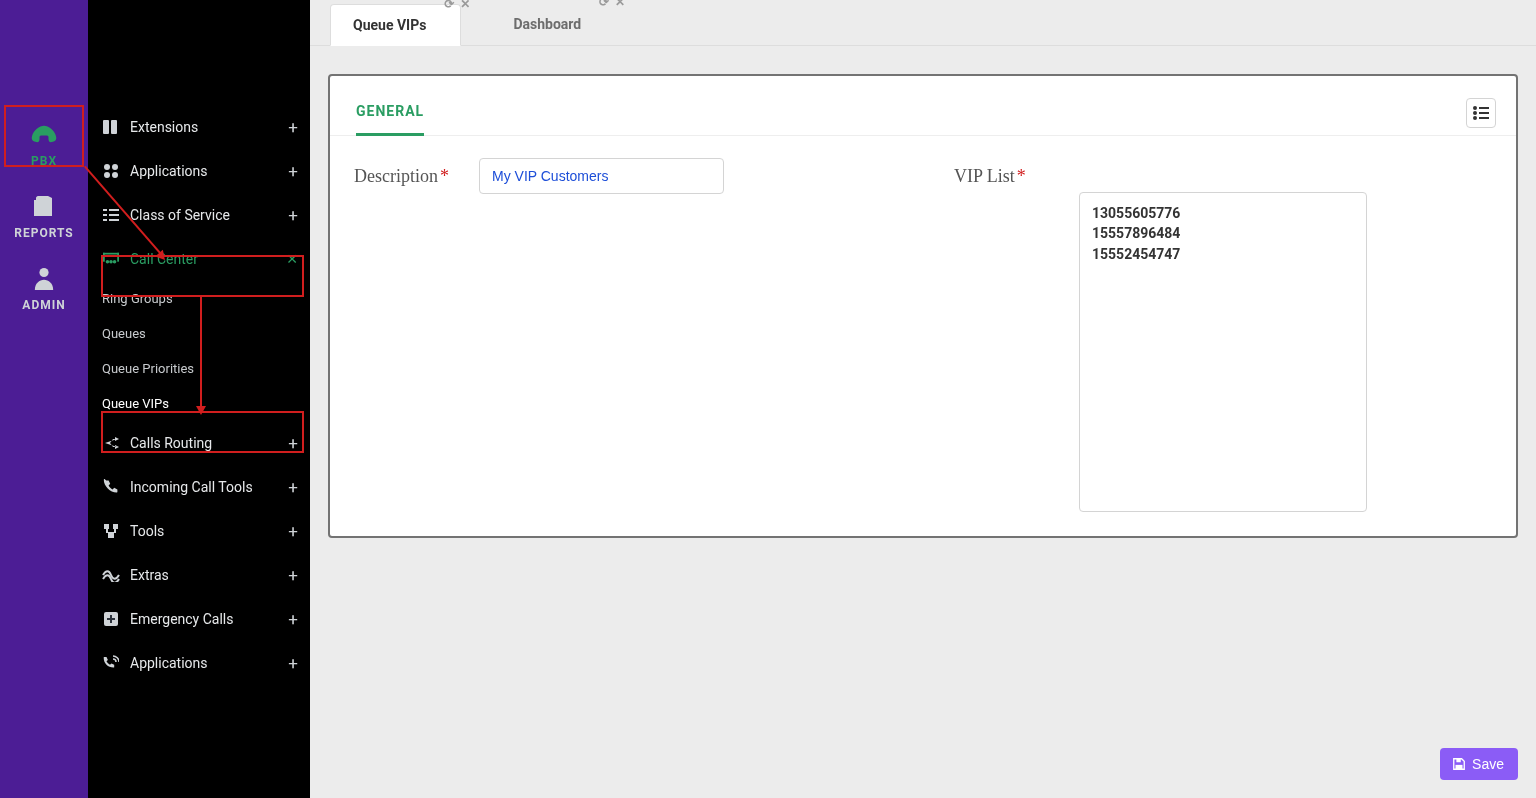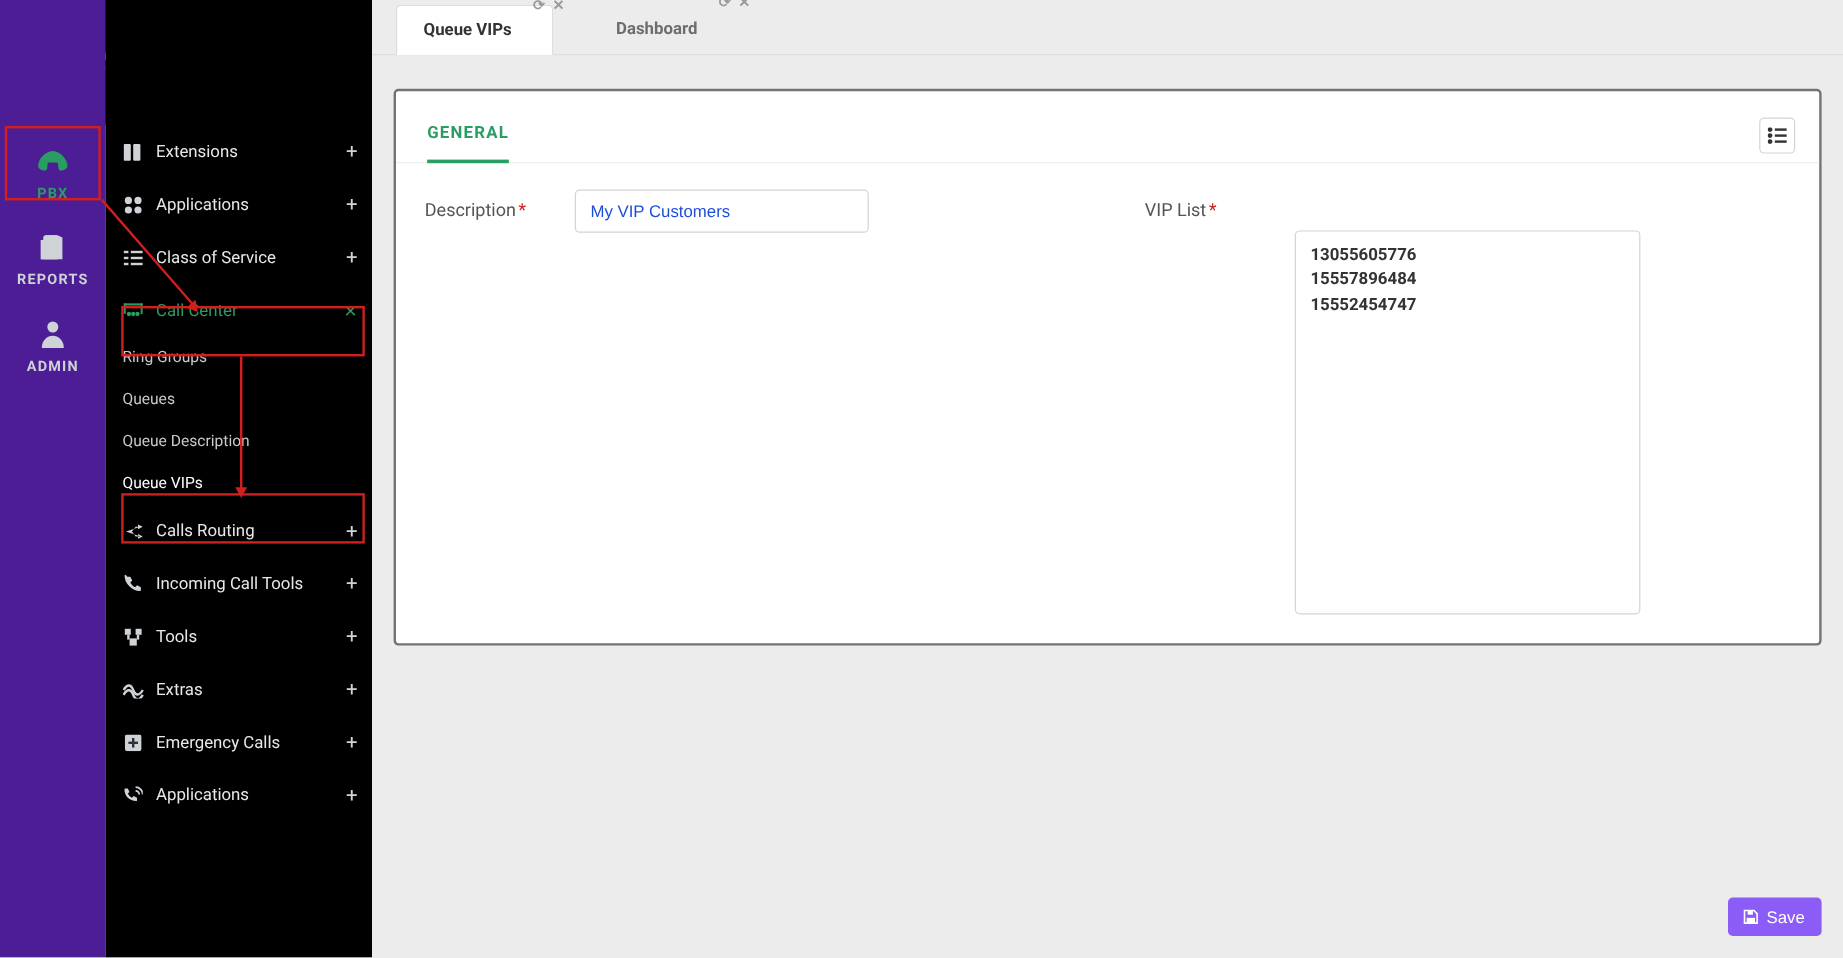--- a/index.html
+++ b/index.html
@@ -208,22 +208,23 @@
     display:flex;
     gap:40px;
   }
   .fld {
     display:flex;
     align-items:flex-start;
   }
   .fld .lbl {
     width:125px;
     color:#555;
-    font-size:15px;
+    font-size:18px;
     padding-top:8px;
+    font-family:Liberation Serif, serif;
   }
   .fld .lbl .req{ color:#d11e1e; margin-left:2px;}
   .fld input[type=text]{
     height:36px;
     width:245px;
     border:1px solid #d4d4d4;
     border-radius:4px;
     padding:0 12px;
     font-size:14px;
     font-weight:400;
@@ -358,21 +359,21 @@
           <circle cx="9" cy="10" r="2"></circle>
           <circle cx="13" cy="10" r="2"></circle>
         </svg>
       </span>
     <span>Call Center</span>
     <span class="plus">✕</span>
   </div>
 
   <div class="sub-item">Ring Groups</div>
   <div class="sub-item">Queues</div>
-  <div class="sub-item">Queue Description</div>
+  <div class="sub-item">Queue Priorities</div>
   <div class="sub-item active">Queue VIPs</div>
 
   <div class="nav-row">
     <span class="ic">
         <svg width="16" height="16" viewBox="0 0 16 16" fill="#cfd3d7">
           <path d="M2 8h5l3-4h4M2 8h5l3 4h4M12 2l4 2-4 2zM12 10l4 2-4 2z"></path>
         </svg>
       </span>
     <span>Calls Routing</span>
     <span class="plus">+</span>

